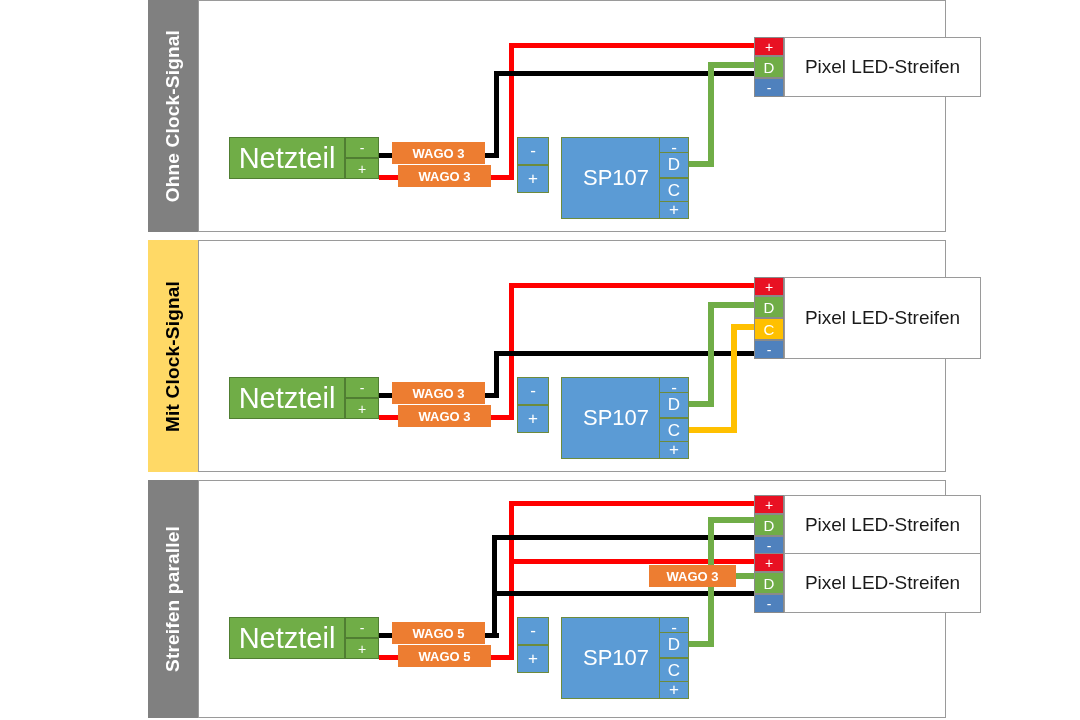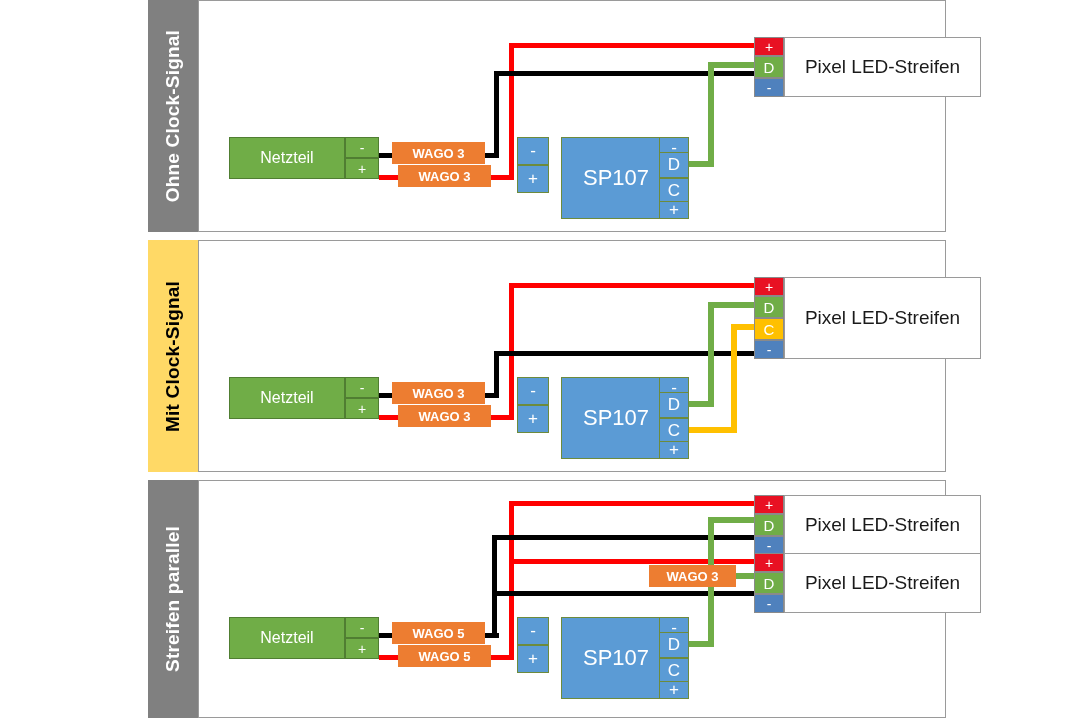--- a/index.html
+++ b/index.html
@@ -11,21 +11,21 @@
   .sidebar{position:absolute;left:0;top:0;width:50px;height:100%;
            display:flex;align-items:center;justify-content:center;box-sizing:border-box;}
   .sidebar span{writing-mode:vertical-rl;transform:rotate(180deg);
                 font-size:19px;font-weight:bold;letter-spacing:.2px;white-space:nowrap;}
   .canvas{position:absolute;left:50px;top:0;right:0;height:100%;
           background:#fff;border:1px solid #9a9a9a;box-sizing:border-box;}
 
   
   .blk{position:absolute;box-sizing:border-box;display:flex;align-items:center;justify-content:center;}
 
-  .psu{background:#70ad47;border:1px solid #507e32;color:#fff;font-size:16px;}
+  .psu{background:#70ad47;border:1px solid #507e32;color:#fff;font-size:29px;}
   .psu-term{background:#70ad47;border:1px solid #507e32;color:#fff;font-size:14px;}
 
   .wago{background:#ed7d31;border:1px solid #ed7d31;color:#fff;font-size:13px;font-weight:600;text-align:center;}
 
   .ctrl{background:#5b9bd5;border:1px solid #6d8b3c;color:#fff;font-size:22px;margin-left:12px;}
   .ctrl-term{background:#5b9bd5;border:1px solid #6d8b3c;color:#fff;font-size:17px;}
 
   .strip{background:#fff;border:1px solid #9a9a9a;color:#1a1a1a;font-size:19px;}
   .t-plus{background:#e81123;border:1px solid #8a8a8a;color:#fff;font-size:14px;}
   .t-d   {background:#70ad47;border:1px solid #8a8a8a;color:#fff;font-size:15px;}

